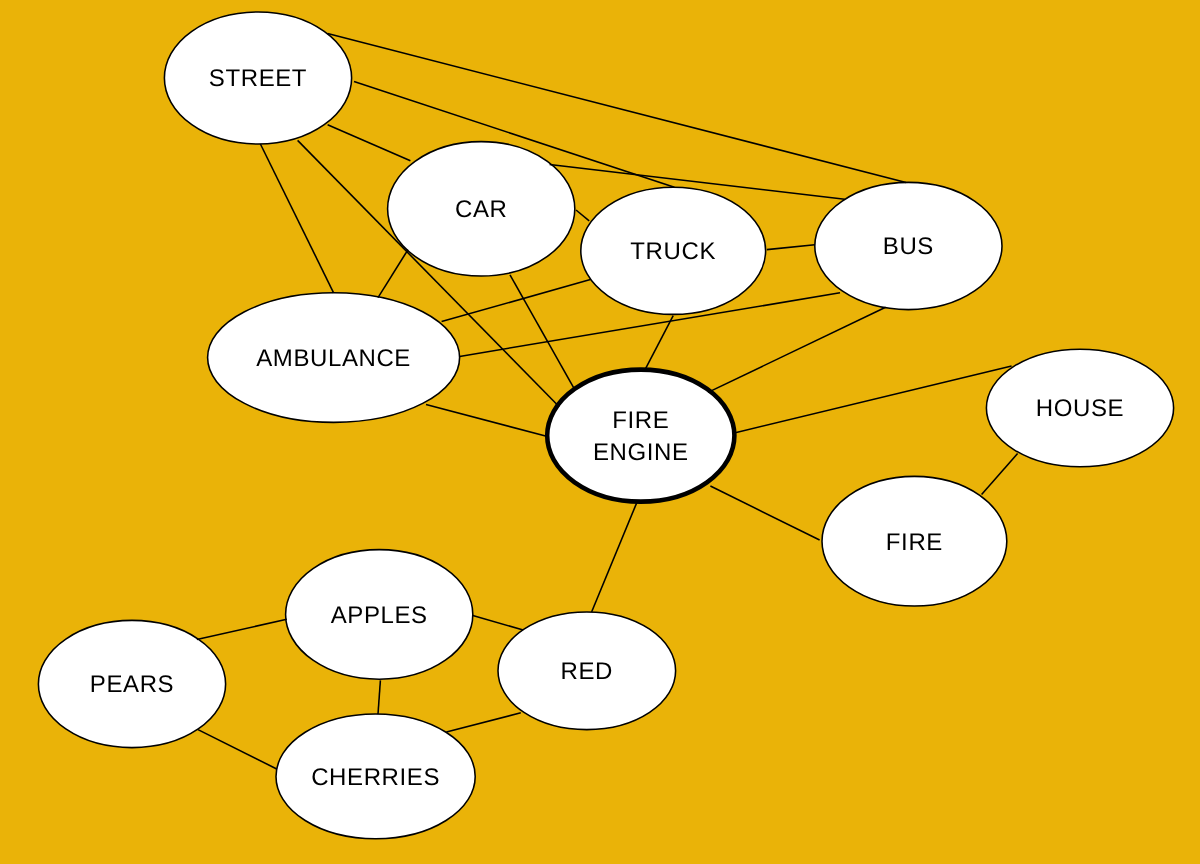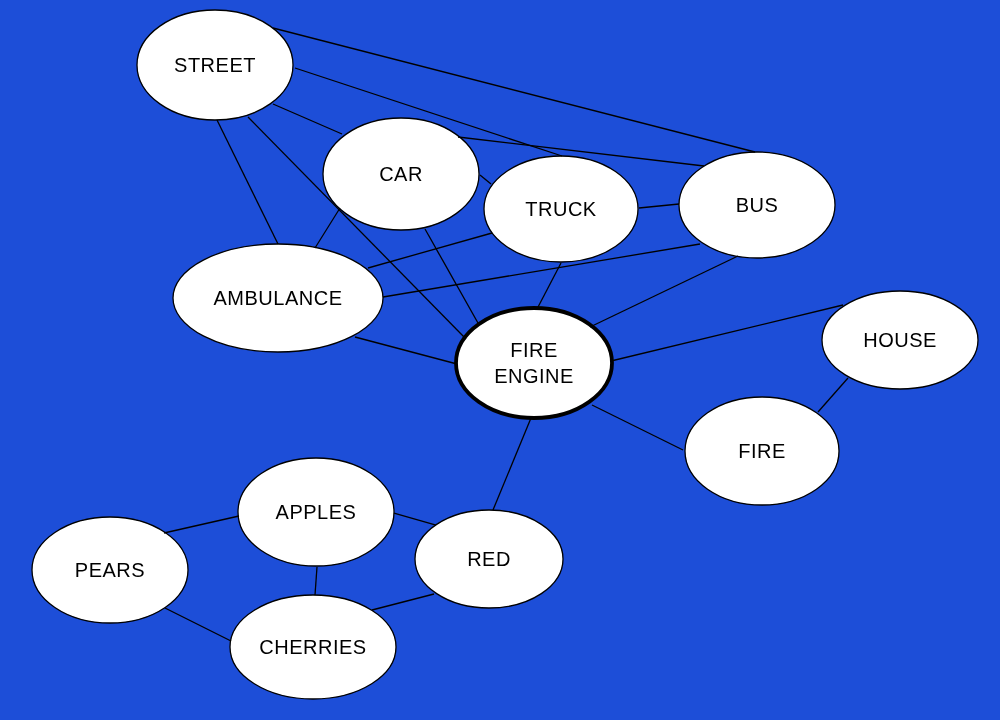--- a/index.html
+++ b/index.html
@@ -4,21 +4,21 @@
 <style>
   html, body {
     margin: 0;
     padding: 0;
     background: #ffffff;
   }
   .stage {
     position: relative;
     width: 1000px;
     height: 720px;
-    background: #1d4ed8;
+    background: #eab308;
     overflow: hidden;
   }
   svg text {
     font-family: "Liberation Sans", "DejaVu Sans", sans-serif;
     font-size: 20px;
     fill: #000000;
     letter-spacing: 0.5px;
   }
 </style>
 </head>

